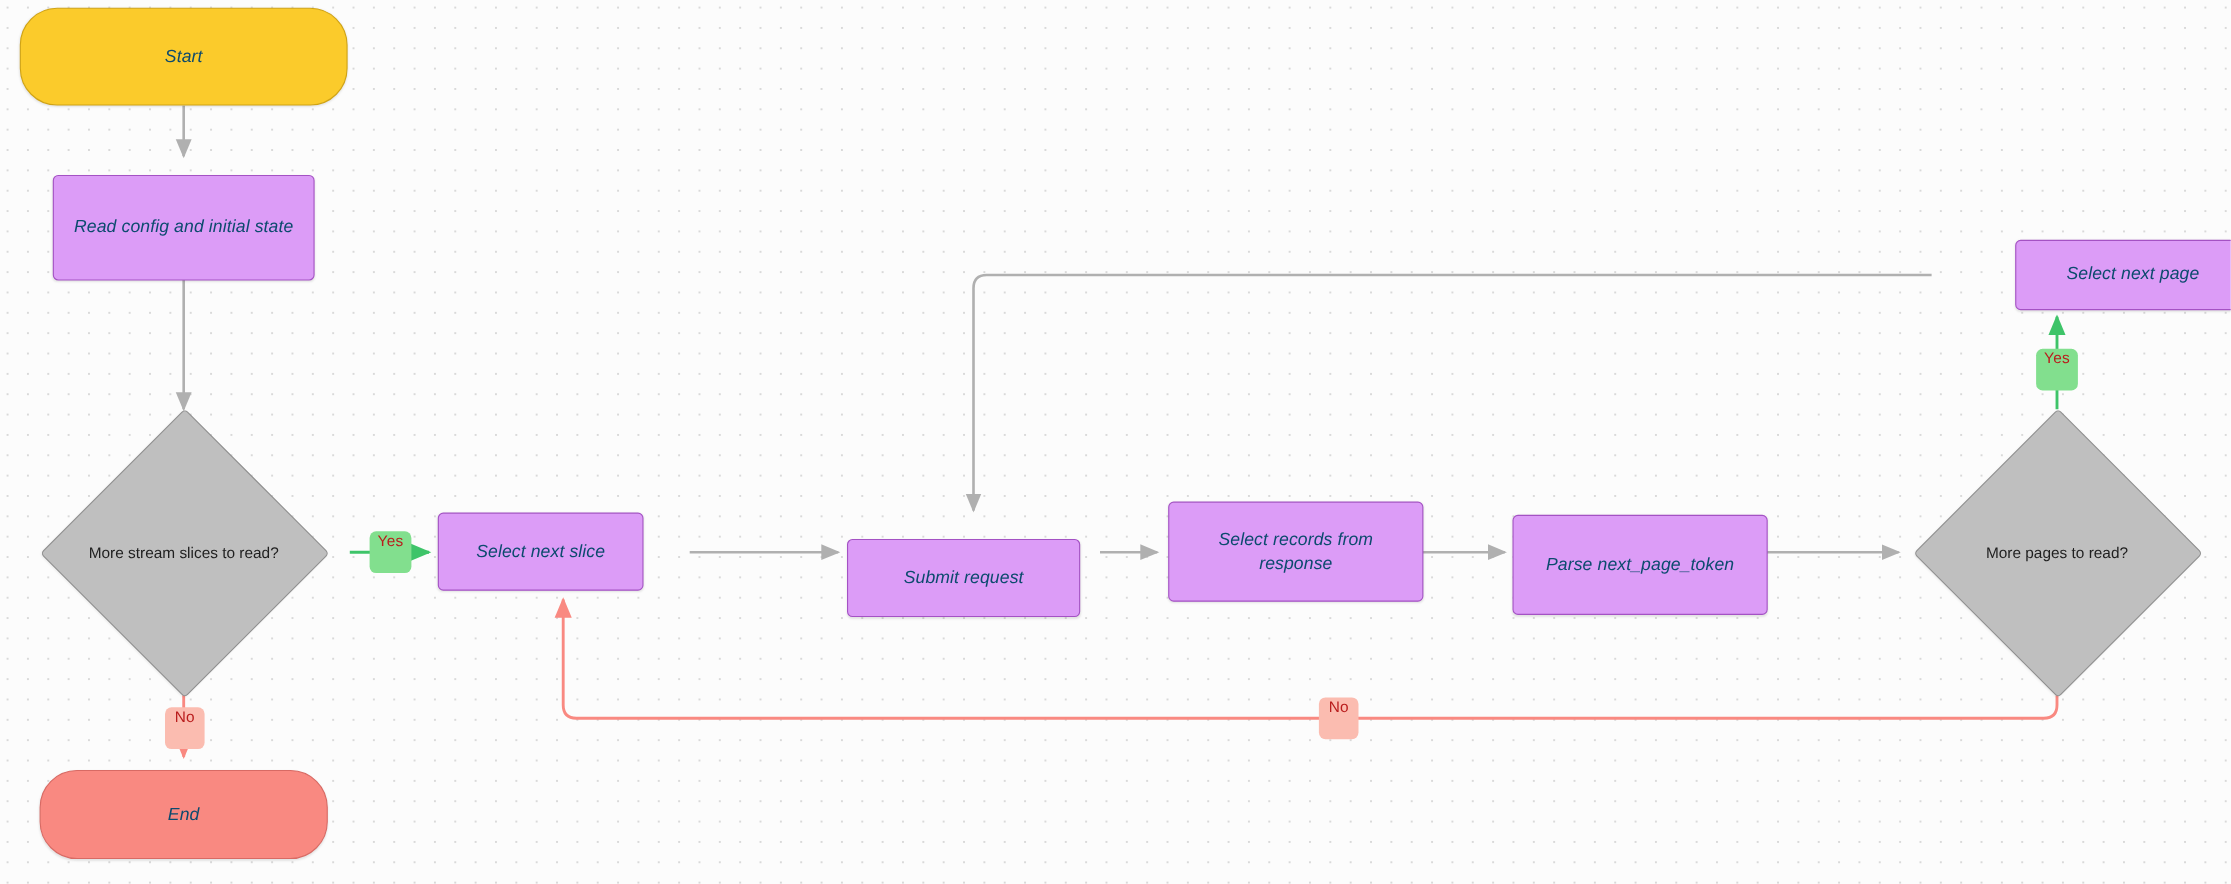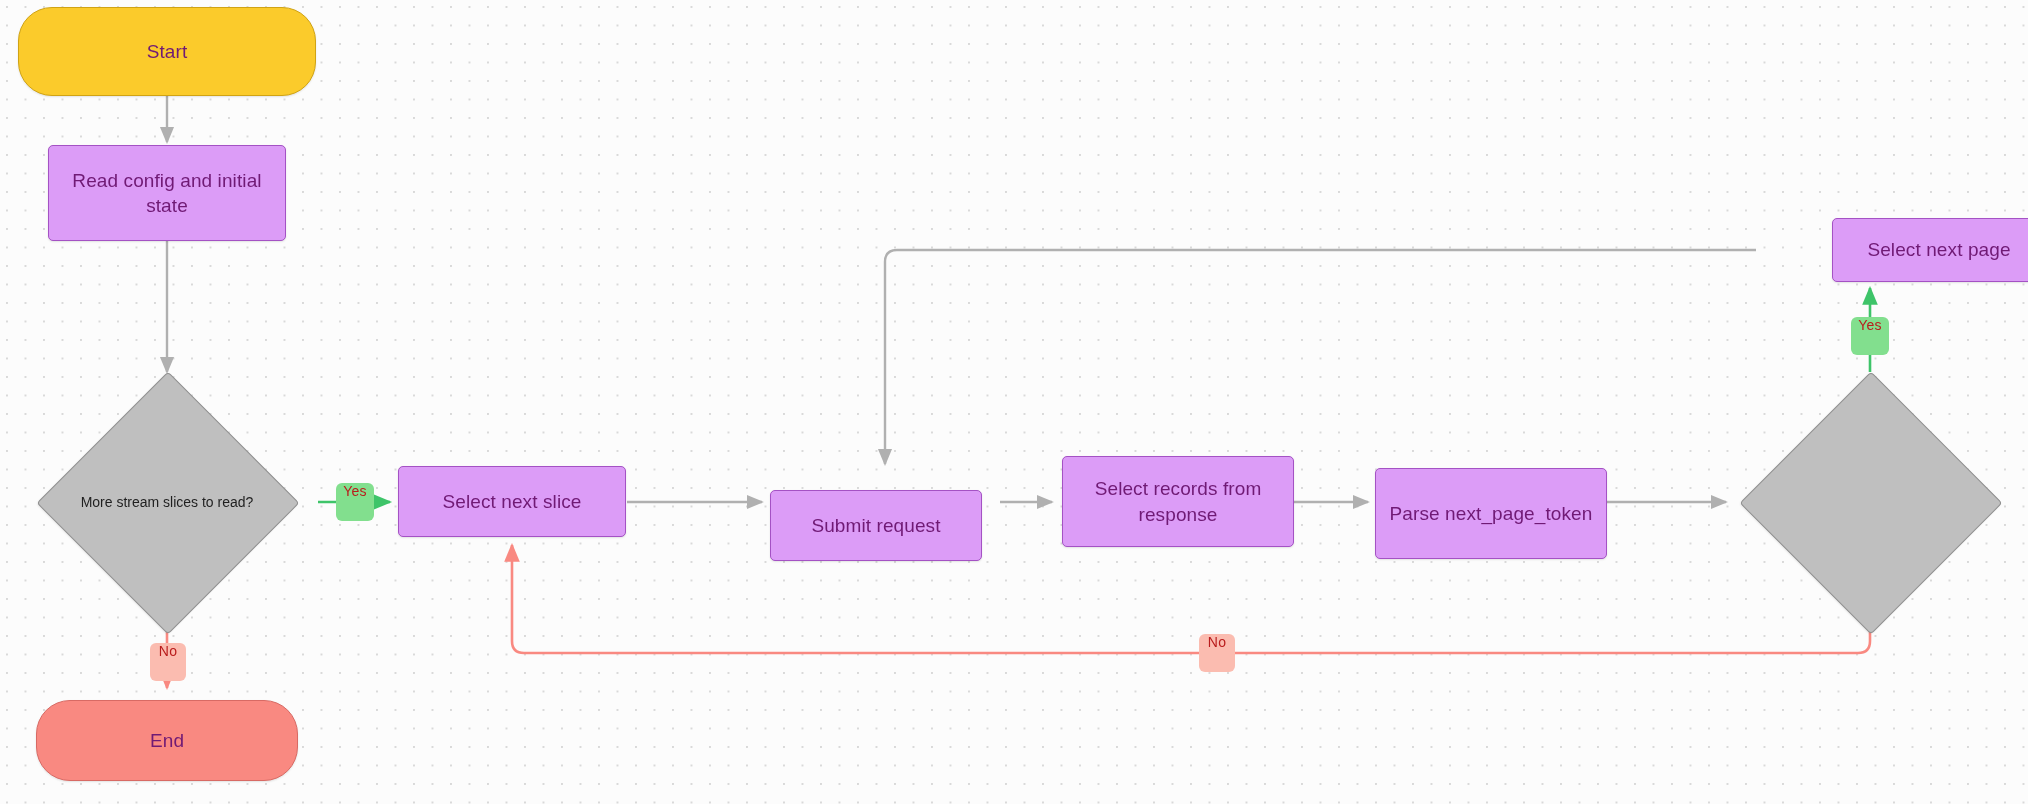--- a/index.html
+++ b/index.html
@@ -29,26 +29,27 @@
     pointer-events: none;
   }
 
   .node {
     position: absolute;
     box-sizing: border-box;
     display: flex;
     align-items: center;
     justify-content: center;
     text-align: center;
-    color: #701a75;
-    font-size: 19px;
+    color: #0c4a6e;
+    font-size: 16px;
     line-height: 1.32;
     padding: 6px 10px;
     z-index: 5;
     letter-spacing: .1px;
+    font-style: italic;
   }
 
   .node-terminal {
     background: #fbcb2b;
     border: 1.6px solid #d0a314;
     border-radius: 34px;
     box-shadow: 0 1px 2px rgba(0,0,0,.10);
   }
   .node-terminal-end {
     background: #f98981;
@@ -149,58 +150,61 @@
     <path d="M1756,250 L897,250 Q885,250 885,262 L885,464" fill="none" stroke="#b0b0b0" stroke-width="2.4" marker-end="url(#arrow-gray)"></path>
 
      (loop back bottom) -&gt; Select next slice --&gt;
     <path d="M1870,632 L1870,641 Q1870,653 1858,653 L524,653 Q512,653 512,641 L512,545" fill="none" stroke="#f98981" stroke-width="2.6" marker-end="url(#arrow-red)"></path>
   </svg>
 
   <div class="node node-terminal" style="left:18px; top:7px; width:298px; height:89px;">
     <span>Start</span>
   </div>
 
-  <div class="node node-process" style="left:48px; top:145px; width:238px; height:96px;">
+  <div class="node node-process" style="left:48px; top:159px; width:238px; height:96px;">
     <span>Read config and initial state</span>
   </div>
 
   <div class="node-decision-shape" style="left:75px; top:410px; width:184px; height:184px;"></div>
   <div class="node-decision-text" style="left:40px; top:455px; width:254px; height:94px;">
     <span>More stream slices to read?</span>
   </div>
 
   <div class="edge-label edge-label-no" style="left:150px; top:643px; width:36px; height:38px;">
     <span>No</span>
   </div>
 
   <div class="node node-terminal-end" style="left:36px; top:700px; width:262px; height:81px;">
     <span>End</span>
   </div>
 
   <div class="edge-label edge-label-yes" style="left:336px; top:483px; width:38px; height:38px;">
     <span>Yes</span>
   </div>
 
-  <div class="node node-process" style="left:398px; top:466px; width:228px; height:71px;">
+  <div class="node node-process" style="left:398px; top:466px; width:187px; height:71px;">
     <span>Select next slice</span>
   </div>
 
   <div class="node node-process" style="left:770px; top:490px; width:212px; height:71px;">
     <span>Submit request</span>
   </div>
 
   <div class="node node-process" style="left:1062px; top:456px; width:232px; height:91px;">
     <span>Select records from response</span>
   </div>
 
   <div class="node node-process" style="left:1375px; top:456px; width:232px; height:91px;margin-top:12px;">
     <span>Parse next_page_token</span>
   </div>
 
   <div class="node-decision-shape" style="left:1778px; top:410px; width:184px; height:184px;"></div>
+  <div class="node-decision-text" style="left:1743px; top:455px; width:254px; height:94px;">
+    <span>More pages to read?</span>
+  </div>
 
   <div class="edge-label edge-label-yes" style="left:1851px; top:317px; width:38px; height:38px;">
     <span>Yes</span>
   </div>
 
   <div class="node node-process" style="left:1832px; top:218px; width:214px; height:64px;">
     <span>Select next page</span>
   </div>
 
   <div class="edge-label edge-label-no" style="left:1199px; top:634px; width:36px; height:38px;">

